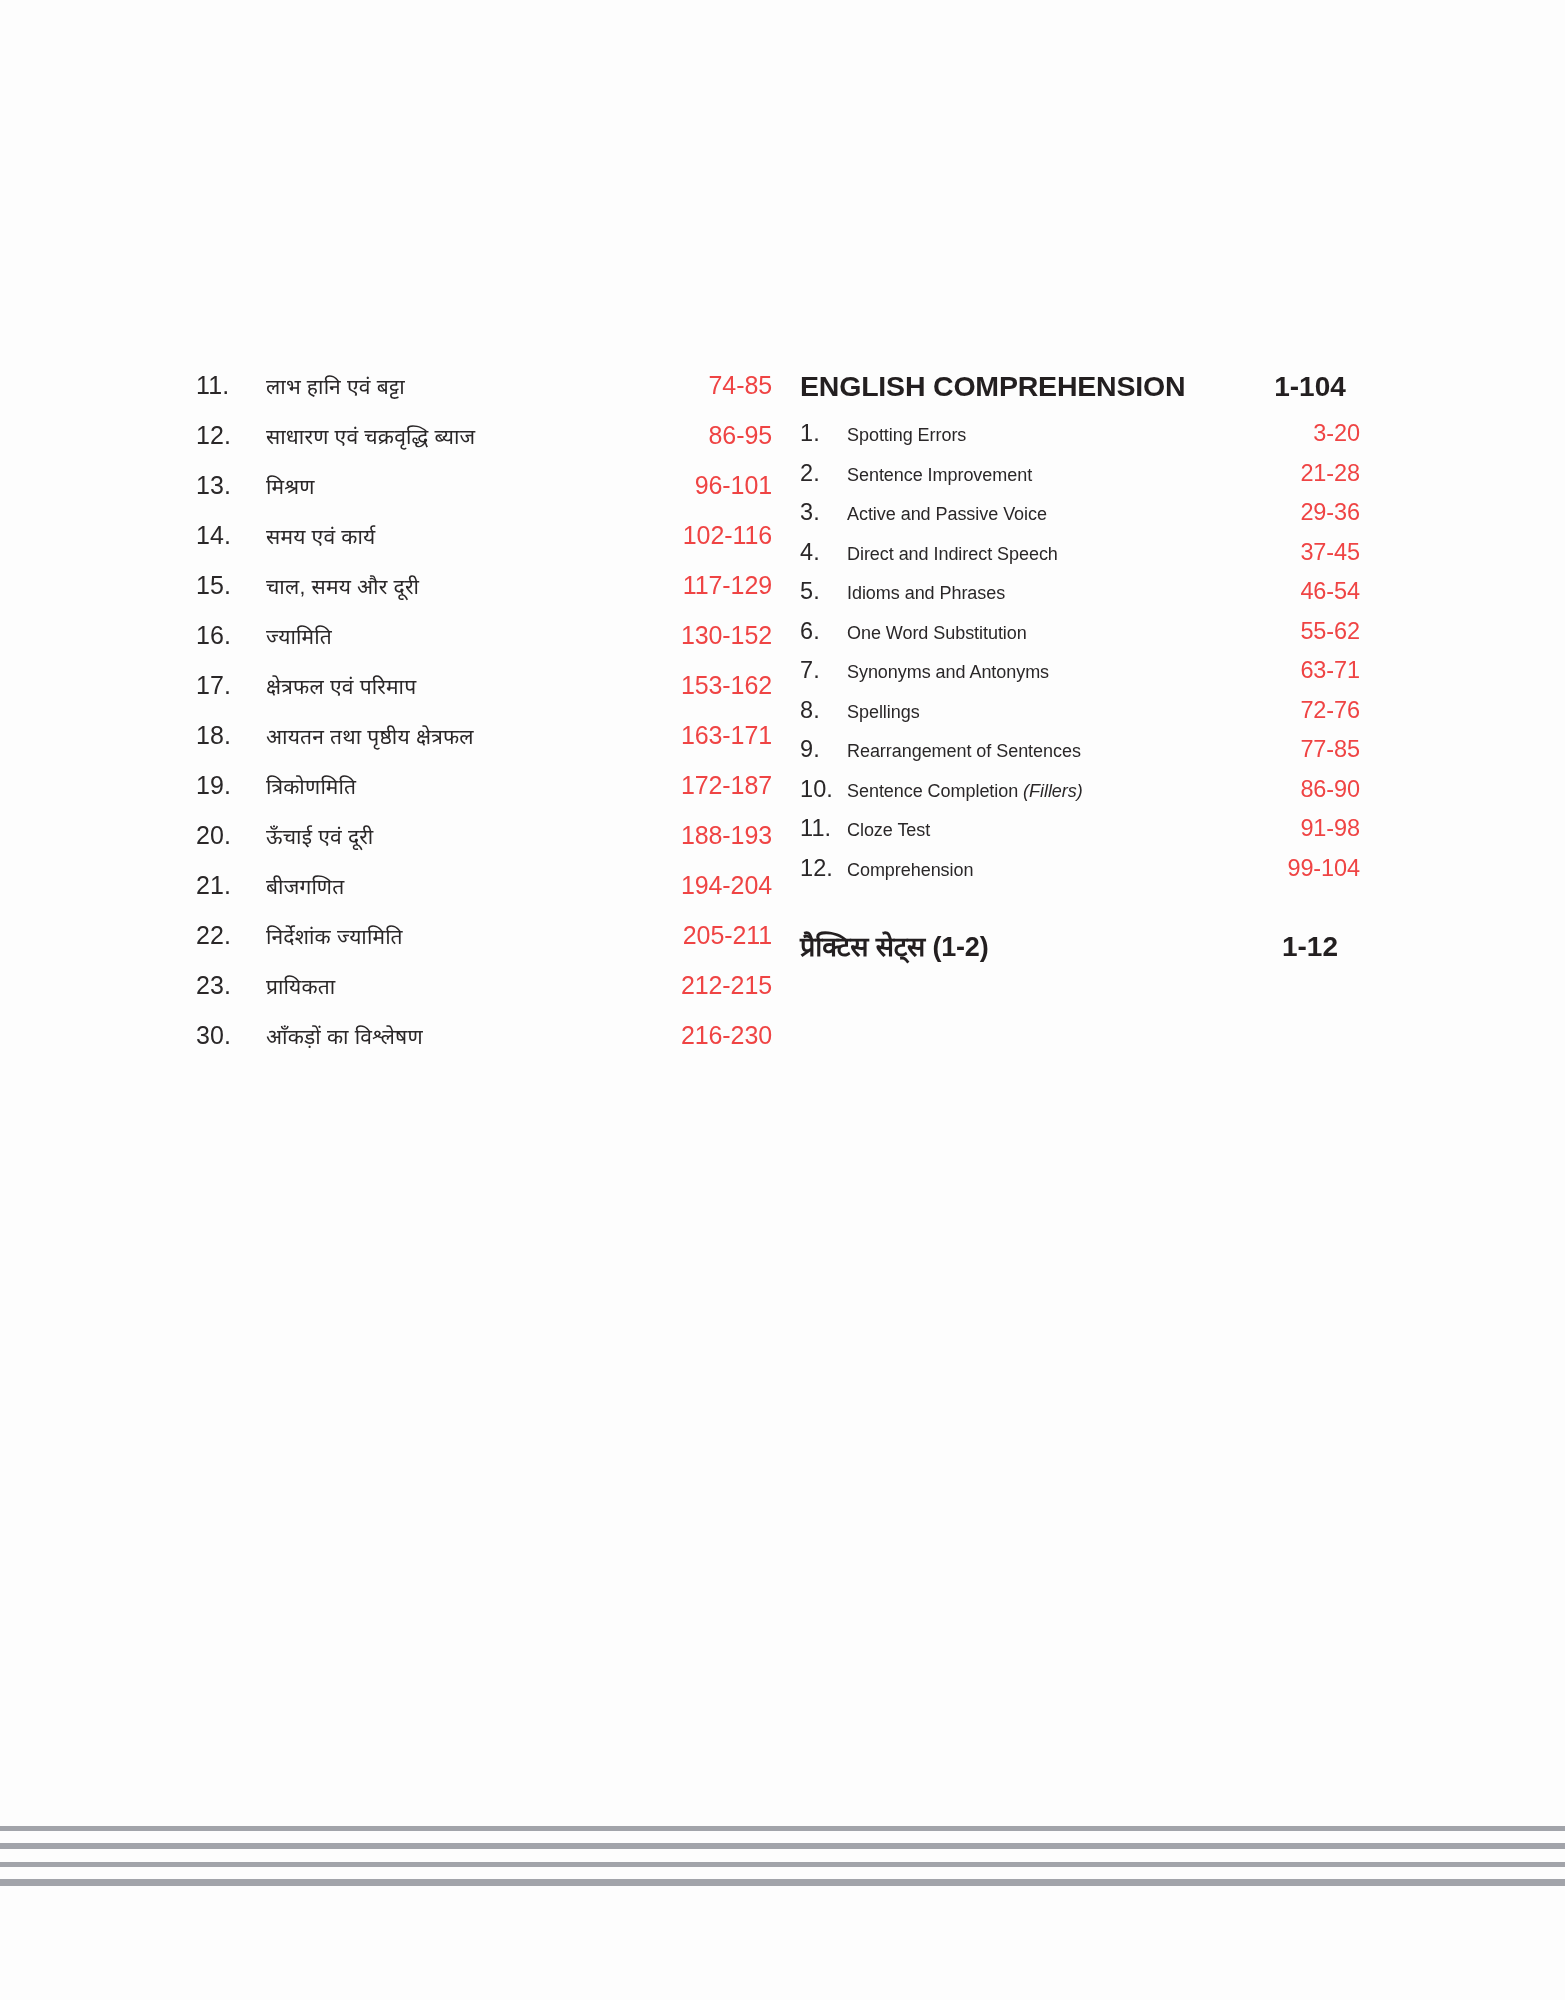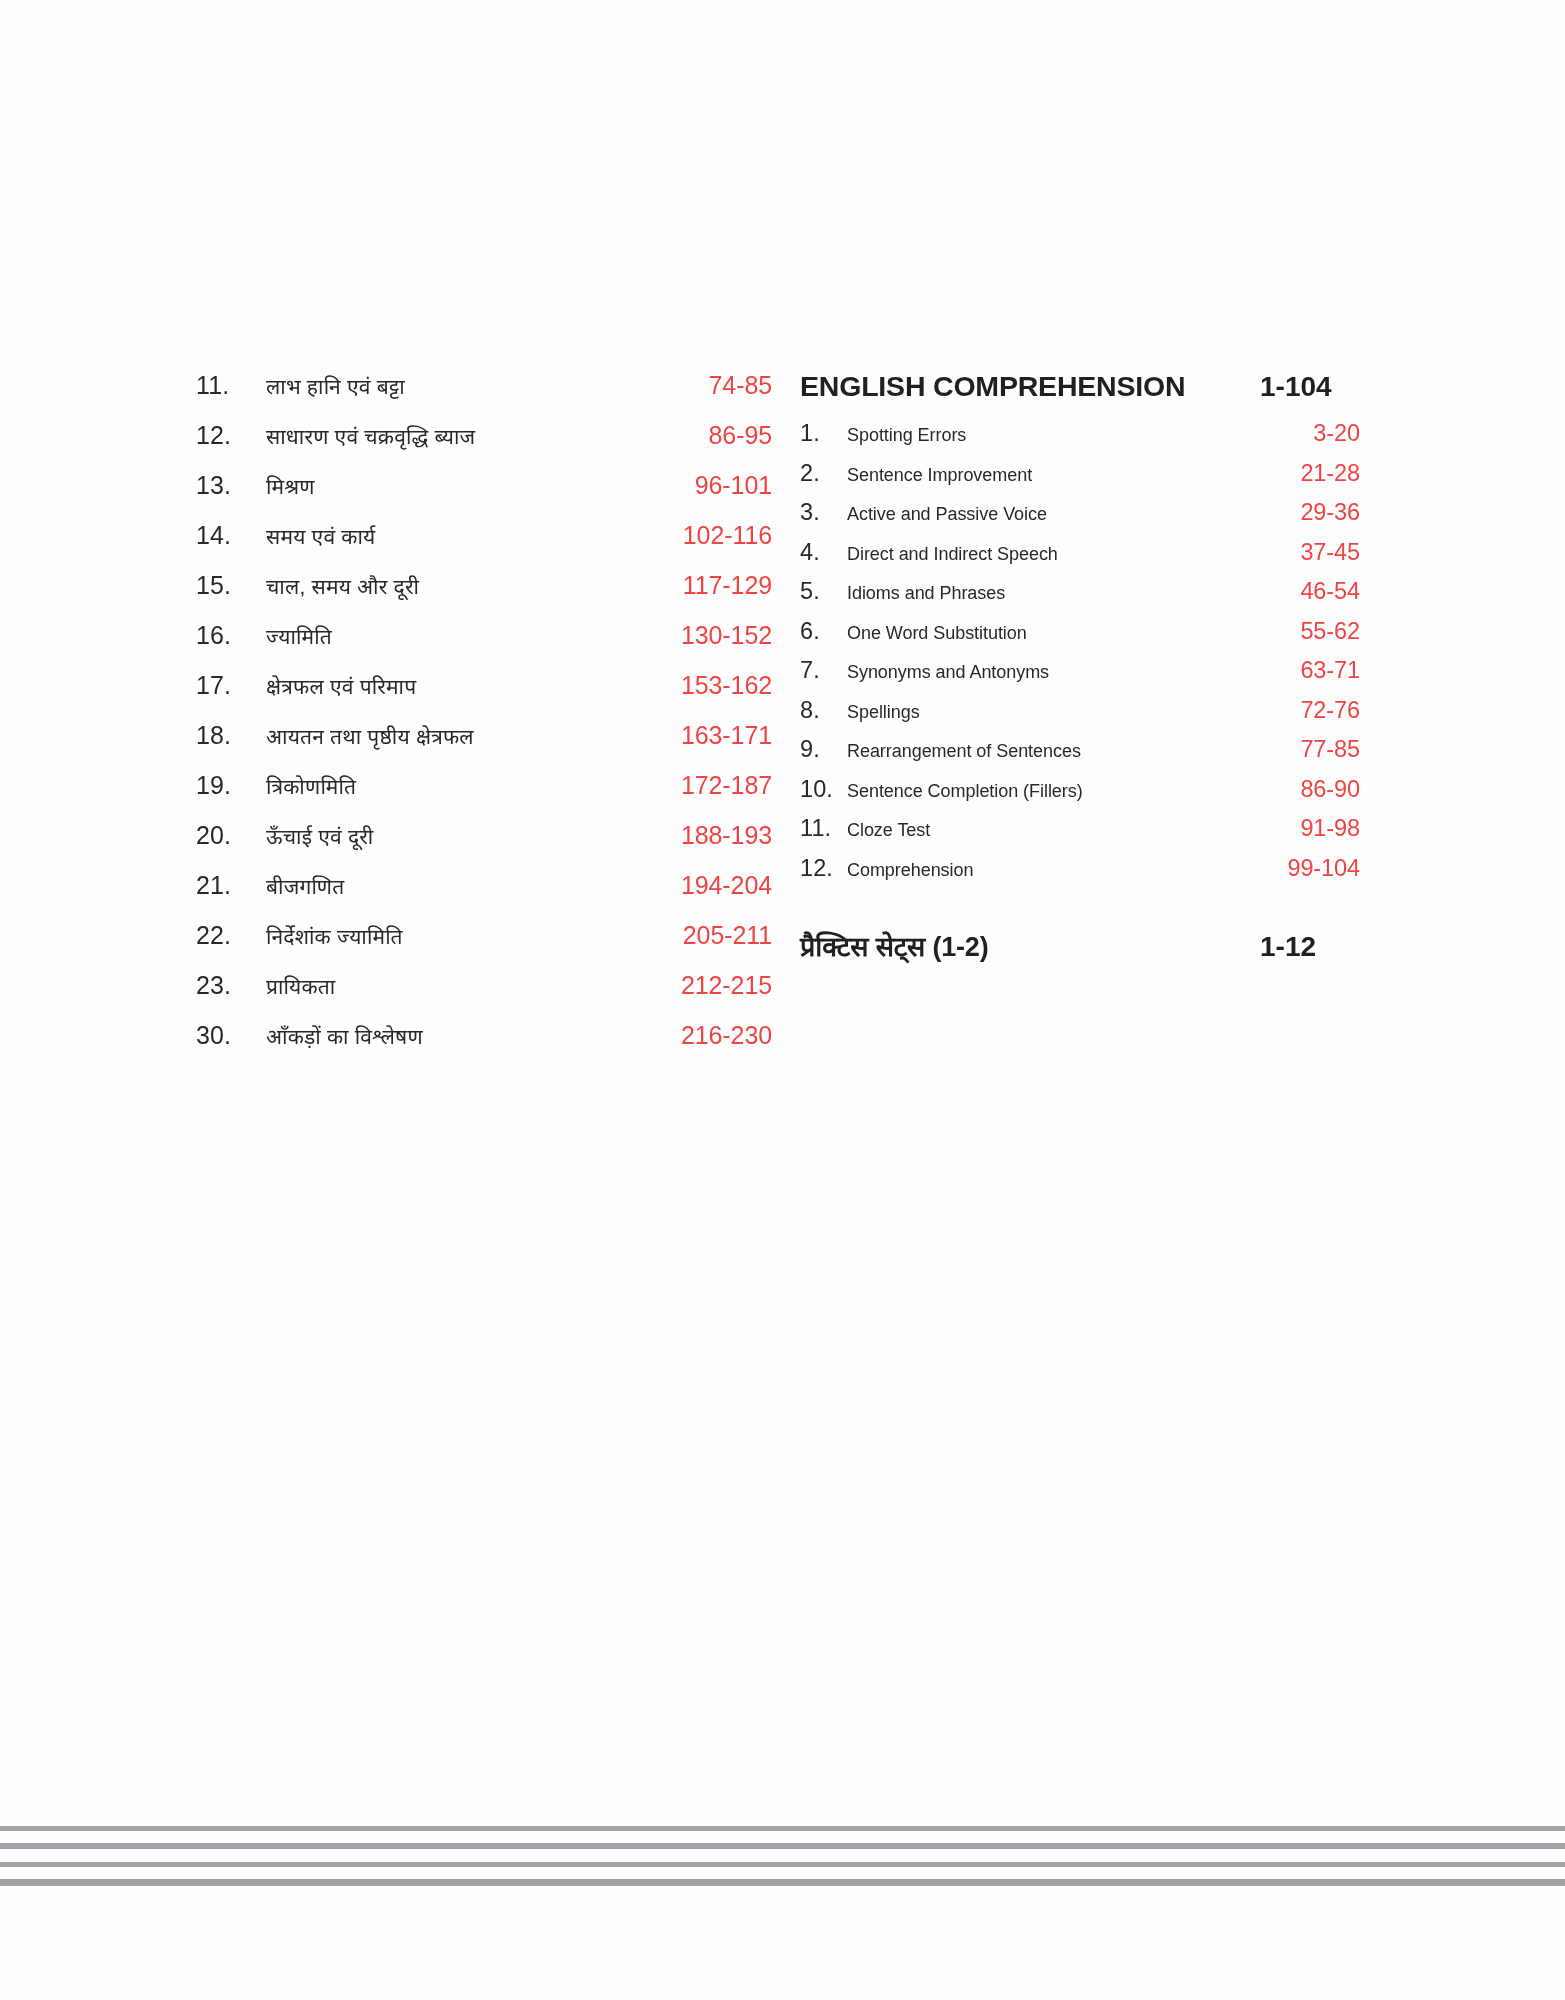--- a/index.html
+++ b/index.html
@@ -108,20 +108,21 @@
     font-size: 18px;
     padding-left: 0px;
     letter-spacing: -0.05px;
   }
   .toc-col-right .toc-pages {
     width: 100px;
     font-size: 23.5px;
   }
 
   .title-em {
+    font-style: italic;
   }
 
   
   .section-head {
     display: flex;
     align-items: baseline;
     width: 100%;
     font-weight: bold;
     box-sizing: border-box;
   }
@@ -129,21 +130,21 @@
   .section-head .head-label {
     flex: 1 1 auto;
     font-size: 28.5px;
     letter-spacing: -0.2px;
     color: #231f20;
   }
 
   .section-head .head-pages {
     flex: 0 0 auto;
     width: 100px;
-    text-align: left;
+    text-align: center;
     font-size: 28px;
     color: #231f20;
     white-space: nowrap;
   }
 
   .section-head-english {
     height: 52px;
     line-height: 52px;
     margin-bottom: 2px;
     gap: 20px;

